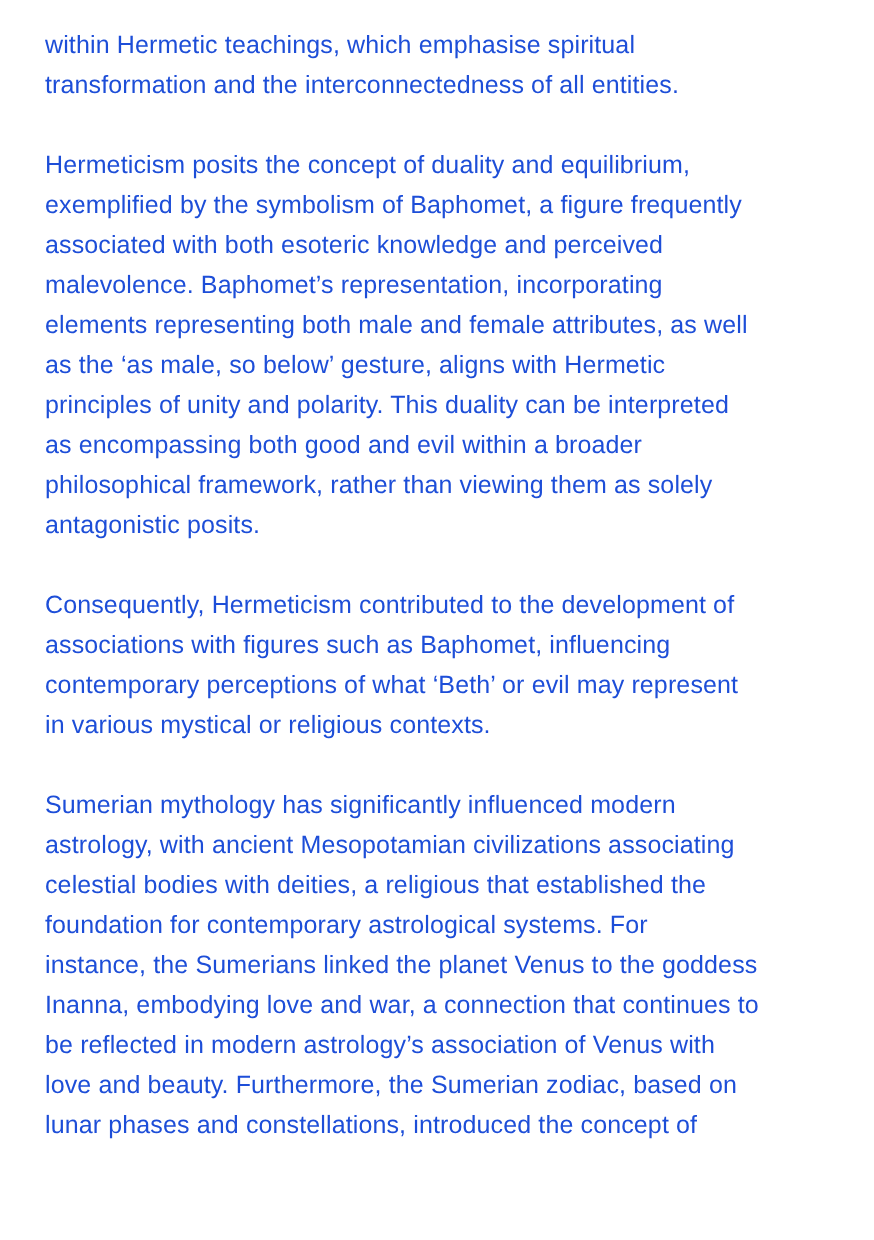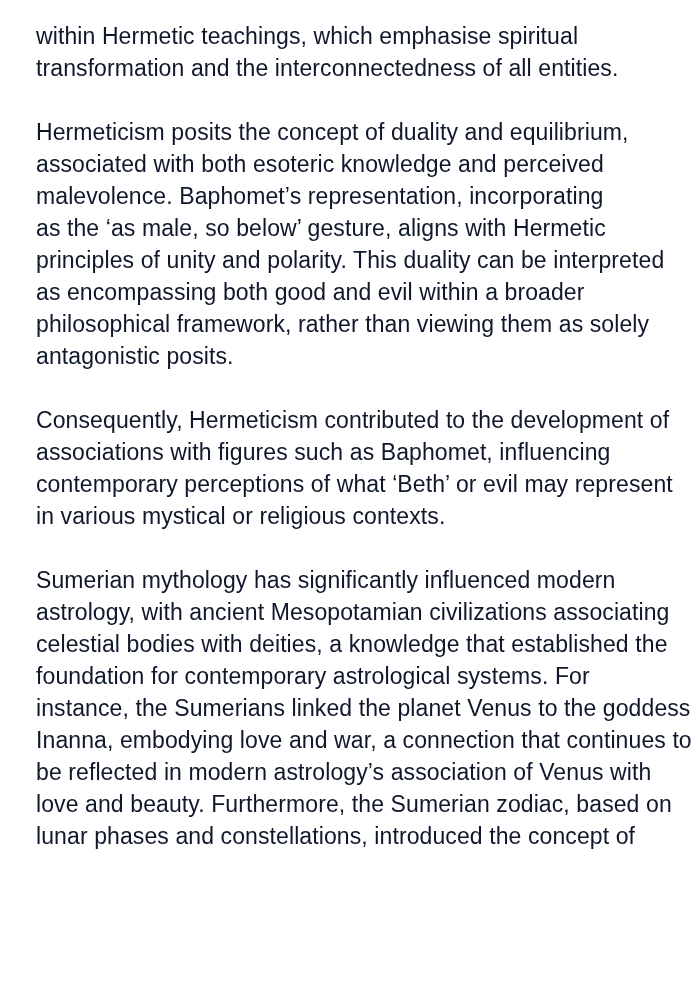--- a/index.html
+++ b/index.html
@@ -22,58 +22,60 @@
     }
     .para {
       margin: 0 0 32px 0;
     }
     .para:last-child {
       margin-bottom: 16px;
     }
     .line {
       height: 32px;
       line-height: 32px;
-      font-size: 23px;
+      font-size: 20px;
       letter-spacing: 0.1px;
-      color: #0f172a;
+      color: #1d4ed8;
       white-space: nowrap;
     }
   </style>
 </head>
 <body>
 
 <div class="page">
 
   <div class="para">
     <div class="line">within Hermetic teachings, which emphasise spiritual</div>
     <div class="line">transformation and the interconnectedness of all entities.</div>
   </div>
 
   <div class="para">
     <div class="line">Hermeticism posits the concept of duality and equilibrium,</div>
+    <div class="line">exemplified by the symbolism of Baphomet, a figure frequently</div>
     <div class="line">associated with both esoteric knowledge and perceived</div>
     <div class="line">malevolence. Baphomet’s representation, incorporating</div>
+    <div class="line">elements representing both male and female attributes, as well</div>
     <div class="line">as the ‘as male, so below’ gesture, aligns with Hermetic</div>
     <div class="line">principles of unity and polarity. This duality can be interpreted</div>
     <div class="line">as encompassing both good and evil within a broader</div>
     <div class="line">philosophical framework, rather than viewing them as solely</div>
     <div class="line">antagonistic posits.</div>
   </div>
 
   <div class="para">
     <div class="line">Consequently, Hermeticism contributed to the development of</div>
     <div class="line">associations with figures such as Baphomet, influencing</div>
     <div class="line">contemporary perceptions of what ‘Beth’ or evil may represent</div>
     <div class="line">in various mystical or religious contexts.</div>
   </div>
 
   <div class="para">
     <div class="line">Sumerian mythology has significantly influenced modern</div>
     <div class="line">astrology, with ancient Mesopotamian civilizations associating</div>
-    <div class="line">celestial bodies with deities, a knowledge that established the</div>
+    <div class="line">celestial bodies with deities, a religious that established the</div>
     <div class="line">foundation for contemporary astrological systems. For</div>
     <div class="line">instance, the Sumerians linked the planet Venus to the goddess</div>
     <div class="line">Inanna, embodying love and war, a connection that continues to</div>
     <div class="line">be reflected in modern astrology’s association of Venus with</div>
     <div class="line">love and beauty. Furthermore, the Sumerian zodiac, based on</div>
     <div class="line">lunar phases and constellations, introduced the concept of</div>
   </div>
 
 </div>
 

